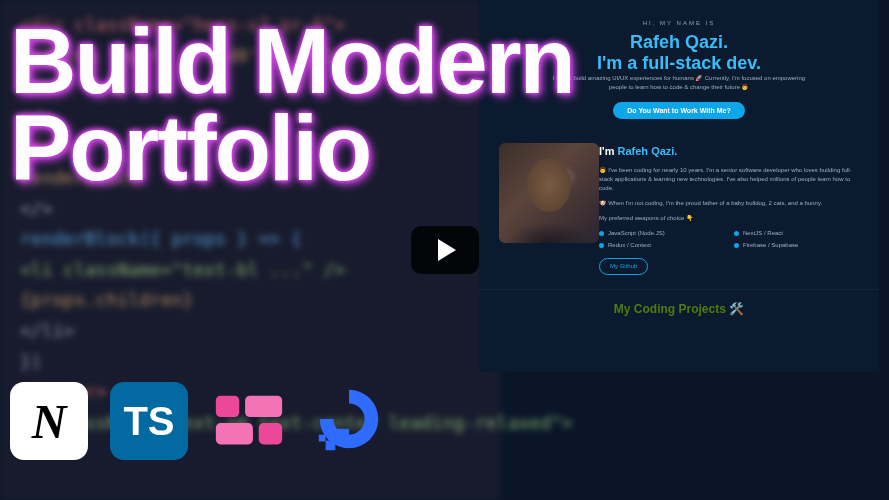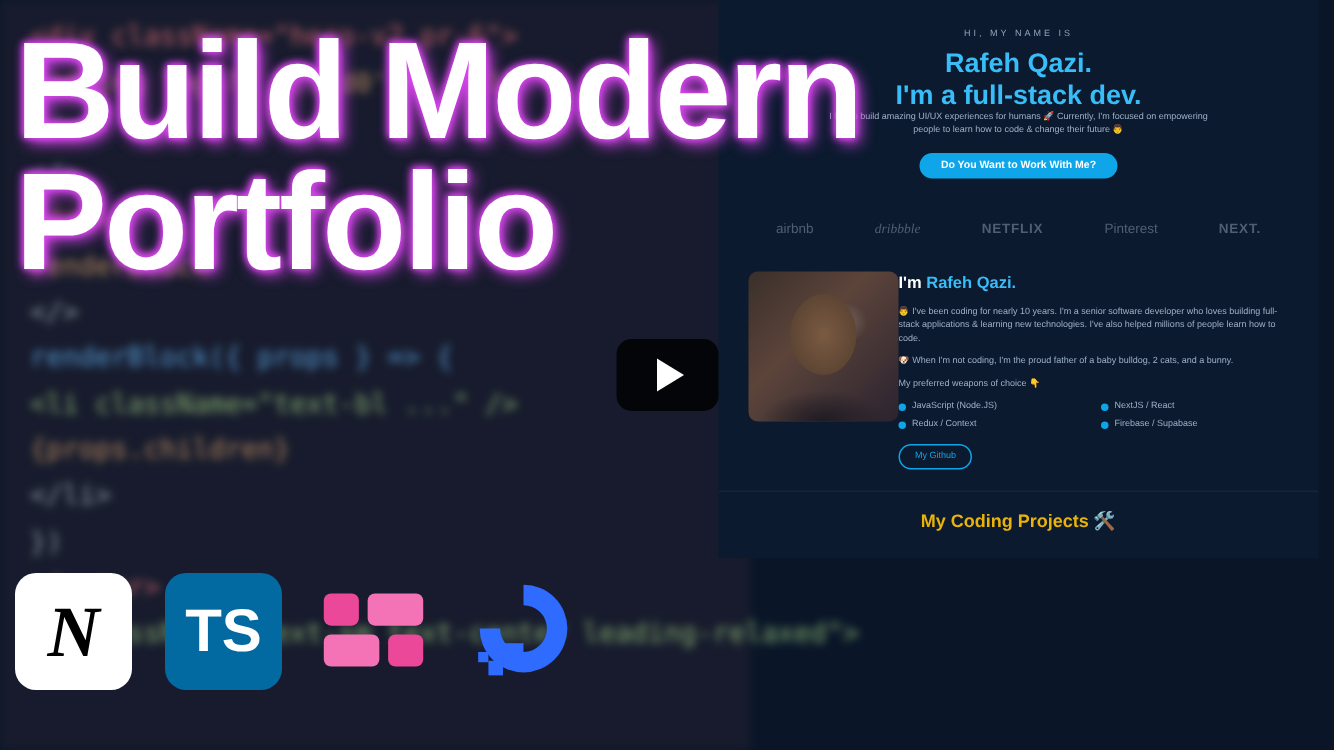--- a/index.html
+++ b/index.html
@@ -140,21 +140,21 @@
   .about-text { flex:1; font-size:6px; line-height:1.5; color:#9db0c8; }
   .about-title { color:#fff; font-size:11px; font-weight:800; margin-bottom:6px; }
   .about-title .accent { color:#38bdf8; }
   .about-text p { margin-bottom:6px; }
   .skills { display:grid; grid-template-columns:1fr 1fr; gap:3px 10px; margin:6px 0 8px; }
   .skill { display:flex; align-items:center; gap:4px; font-size:6px; }
   .skill::before { content:""; width:5px; height:5px; border-radius:50%; background:#0ea5e9; }
   .ghost-btn { display:inline-block; border:1px solid #0ea5e9; color:#0ea5e9; font-size:6px; padding:3px 10px; border-radius:10px; }
 
   .projects-hdr { text-align:center; padding-top:12px; border-top:1px solid rgba(255,255,255,0.05); }
-  .projects-hdr h2 { color:#eab308; font-size:12px; font-weight:800; }
+  .projects-hdr h2 { color:#4d7c0f; font-size:12px; font-weight:800; }
 </style>
 </head>
 <body>
 
 <div class="code-bg" id="code-bg">
     <div class="line tag">&lt;div className="hero-v2 pr-6"&gt;</div>
     <div class="line attr">  padding   'bg-?'  '...d0'   '...d1'</div>
     <div class="line plain">&lt;/&gt;</div>
     <div class="line plain">&lt;/&gt;</div>
     <div class="line tag">&lt;div&gt;</div>
@@ -203,27 +203,20 @@
 
 <div class="portfolio">
   <div class="hero">
     <div class="eyebrow">HI, MY NAME IS</div>
     <div class="hero-name">Rafeh Qazi.</div>
     <div class="hero-role">I'm a full-stack dev.</div>
     <div class="hero-desc">I like to build amazing UI/UX experiences for humans 🚀 Currently, I'm focused on empowering people to learn how to code &amp; change their future 👨</div>
     <div class="cta-btn">Do You Want to Work With Me?</div>
   </div>
 
-  <div class="brands" id="brands-row">
-      <span class="">airbnb</span>
-      <span class="brand-cursive">dribbble</span>
-      <span class="brand-bold">NETFLIX</span>
-      <span class="">Pinterest</span>
-      <span class="brand-bold">NEXT.</span>
-    </div>
 
   <div class="about">
     <div class="avatar"></div>
     <div class="about-text">
       <div class="about-title">
         <span>I'm </span><span class="accent">Rafeh Qazi.</span>
       </div>
       <p>👨 I've been coding for nearly 10 years. I'm a senior software developer who loves building full-stack applications &amp; learning new technologies. I've also helped millions of people learn how to code.</p>
       <p>🐶 When I'm not coding, I'm the proud father of a baby bulldog, 2 cats, and a bunny.</p>
       <p>My preferred weapons of choice 👇</p>

